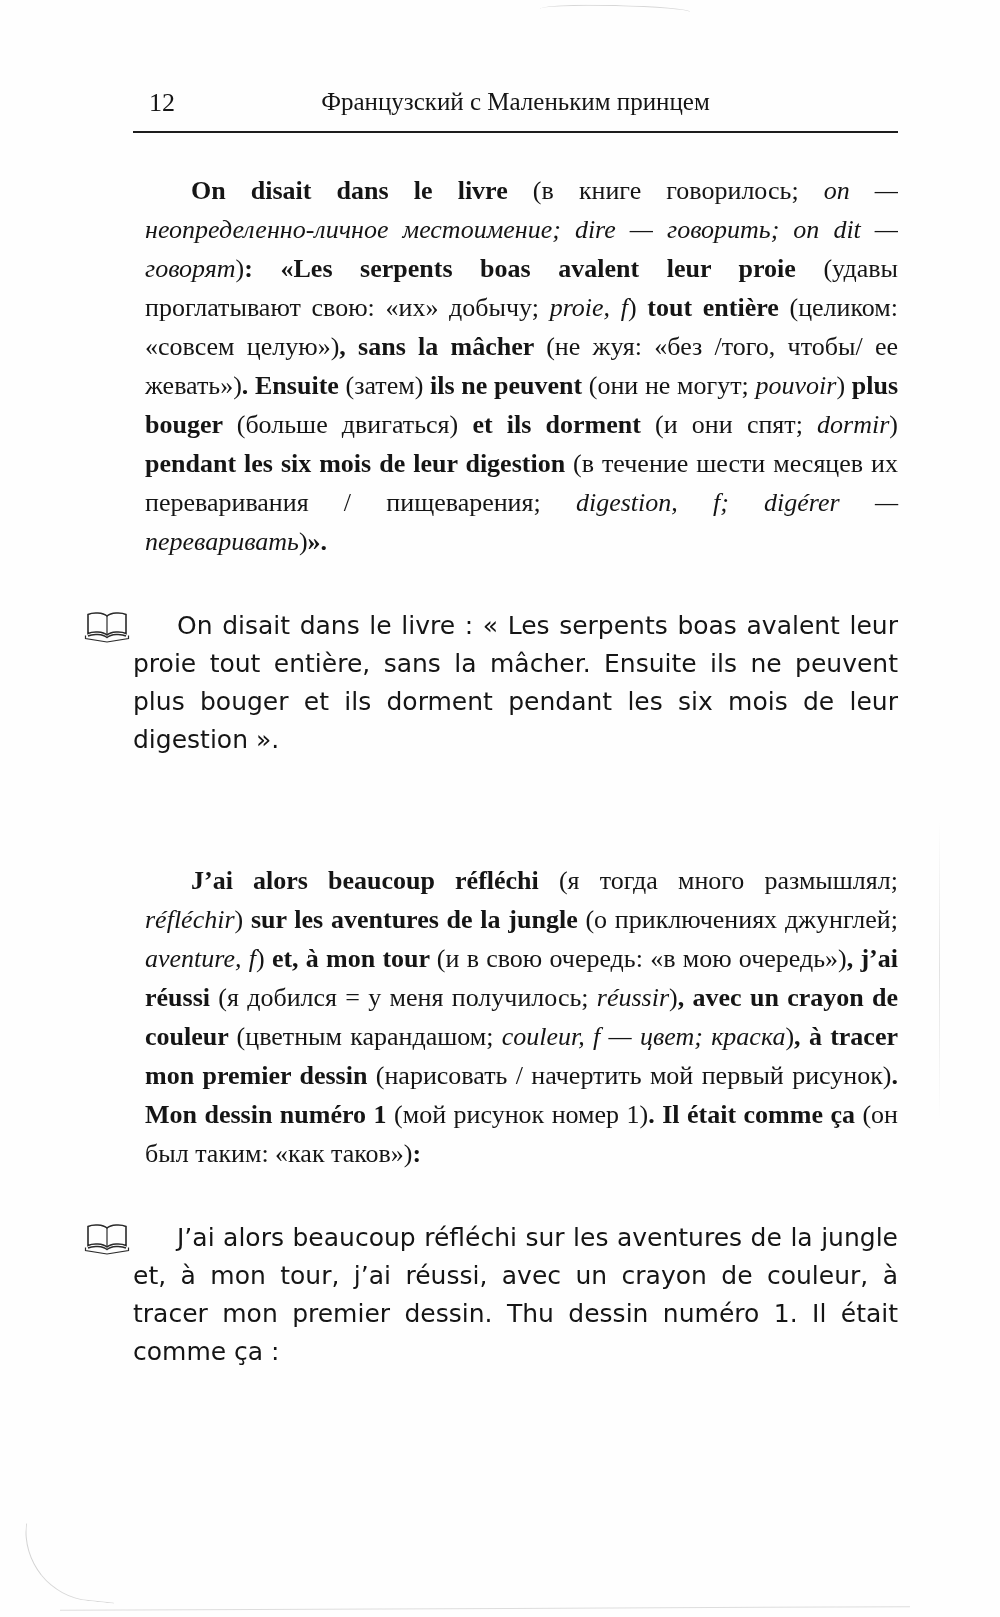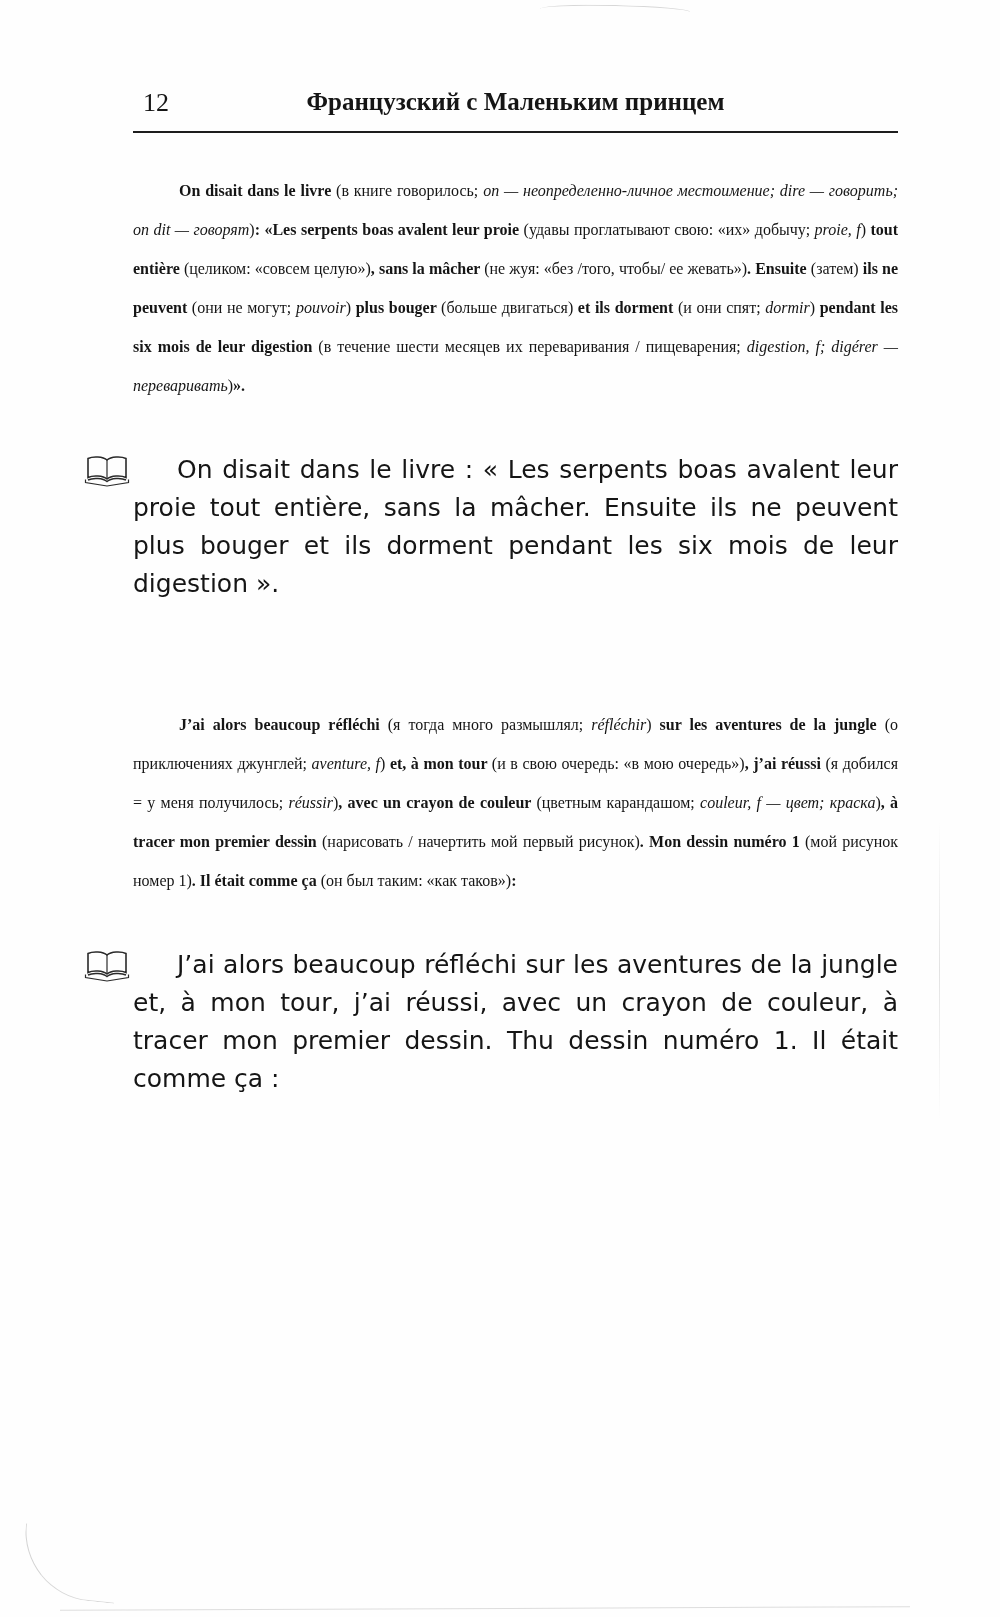--- a/index.html
+++ b/index.html
@@ -10,40 +10,40 @@
     margin:0 auto;
     overflow:hidden;
     color:#151515;
   }
   .content{
     padding:88px 102px 0 133px;
   }
   
   .header{position:relative;height:34px;}
   .page-number{
-    position:absolute;left:10px;top:0;
+    position:absolute;left:16px;top:0;
     font-family:"Liberation Serif",serif;
     font-size:26px;
   }
   .running-title{
     margin:0;text-align:center;
     font-family:"Liberation Serif",serif;
-    font-size:25px;font-weight:700;
+    font-size:25px;font-weight:400;
   }
   .header-rule{
     border:0;border-top:2px solid #1d1d1d;
     margin:9px 0 0 0;
   }
   
   .para{
     font-family:"Liberation Serif",serif;
-    font-size:16px;line-height:39px;
+    font-size:26px;line-height:39px;
     text-align:justify;
     text-indent:46px;
-    margin:38px 0 0 0;
+    margin:38px 0 0 12px;
   }
   .s-b{font-weight:700;}
   .s-i{font-style:italic;}
   .s-n{font-weight:400;font-style:normal;}
   
   .plain-block{
     position:relative;
     margin-top:46px;
   }
   .gap-large{margin-top:102px;}

